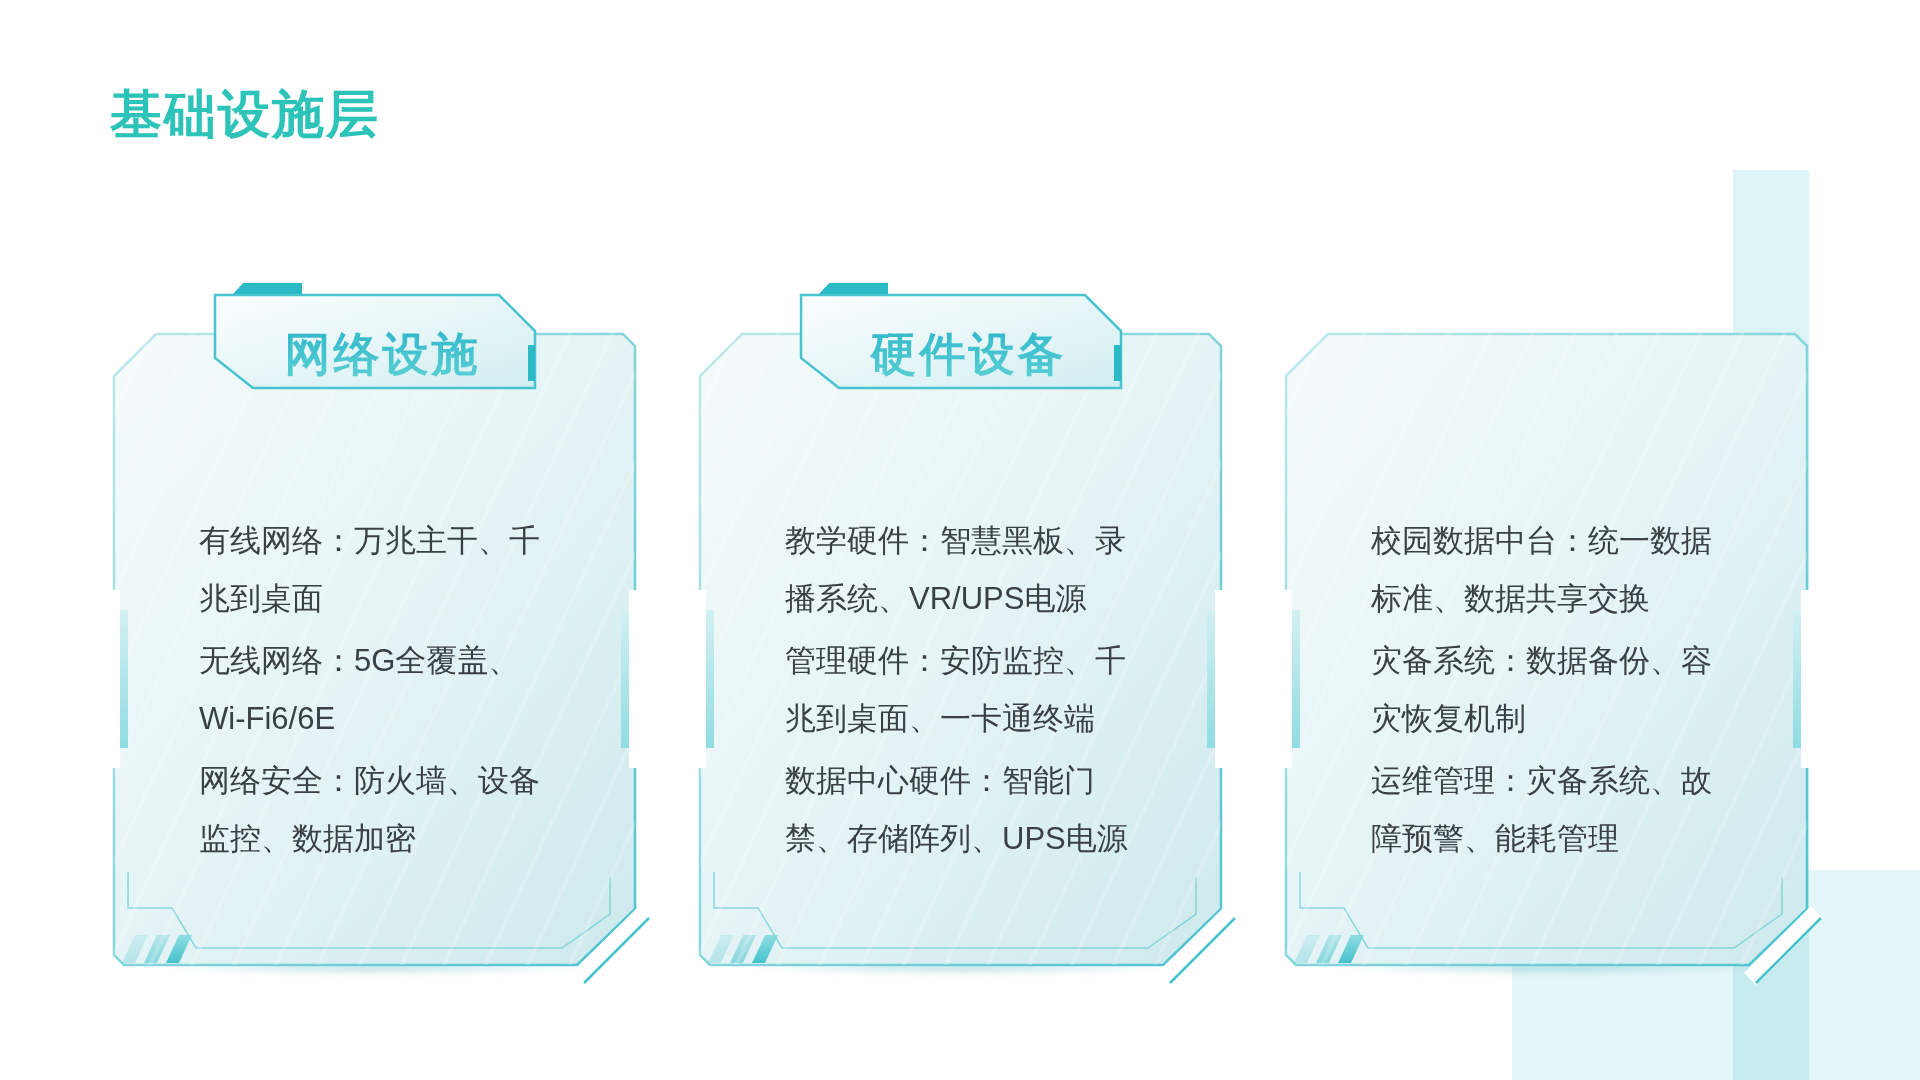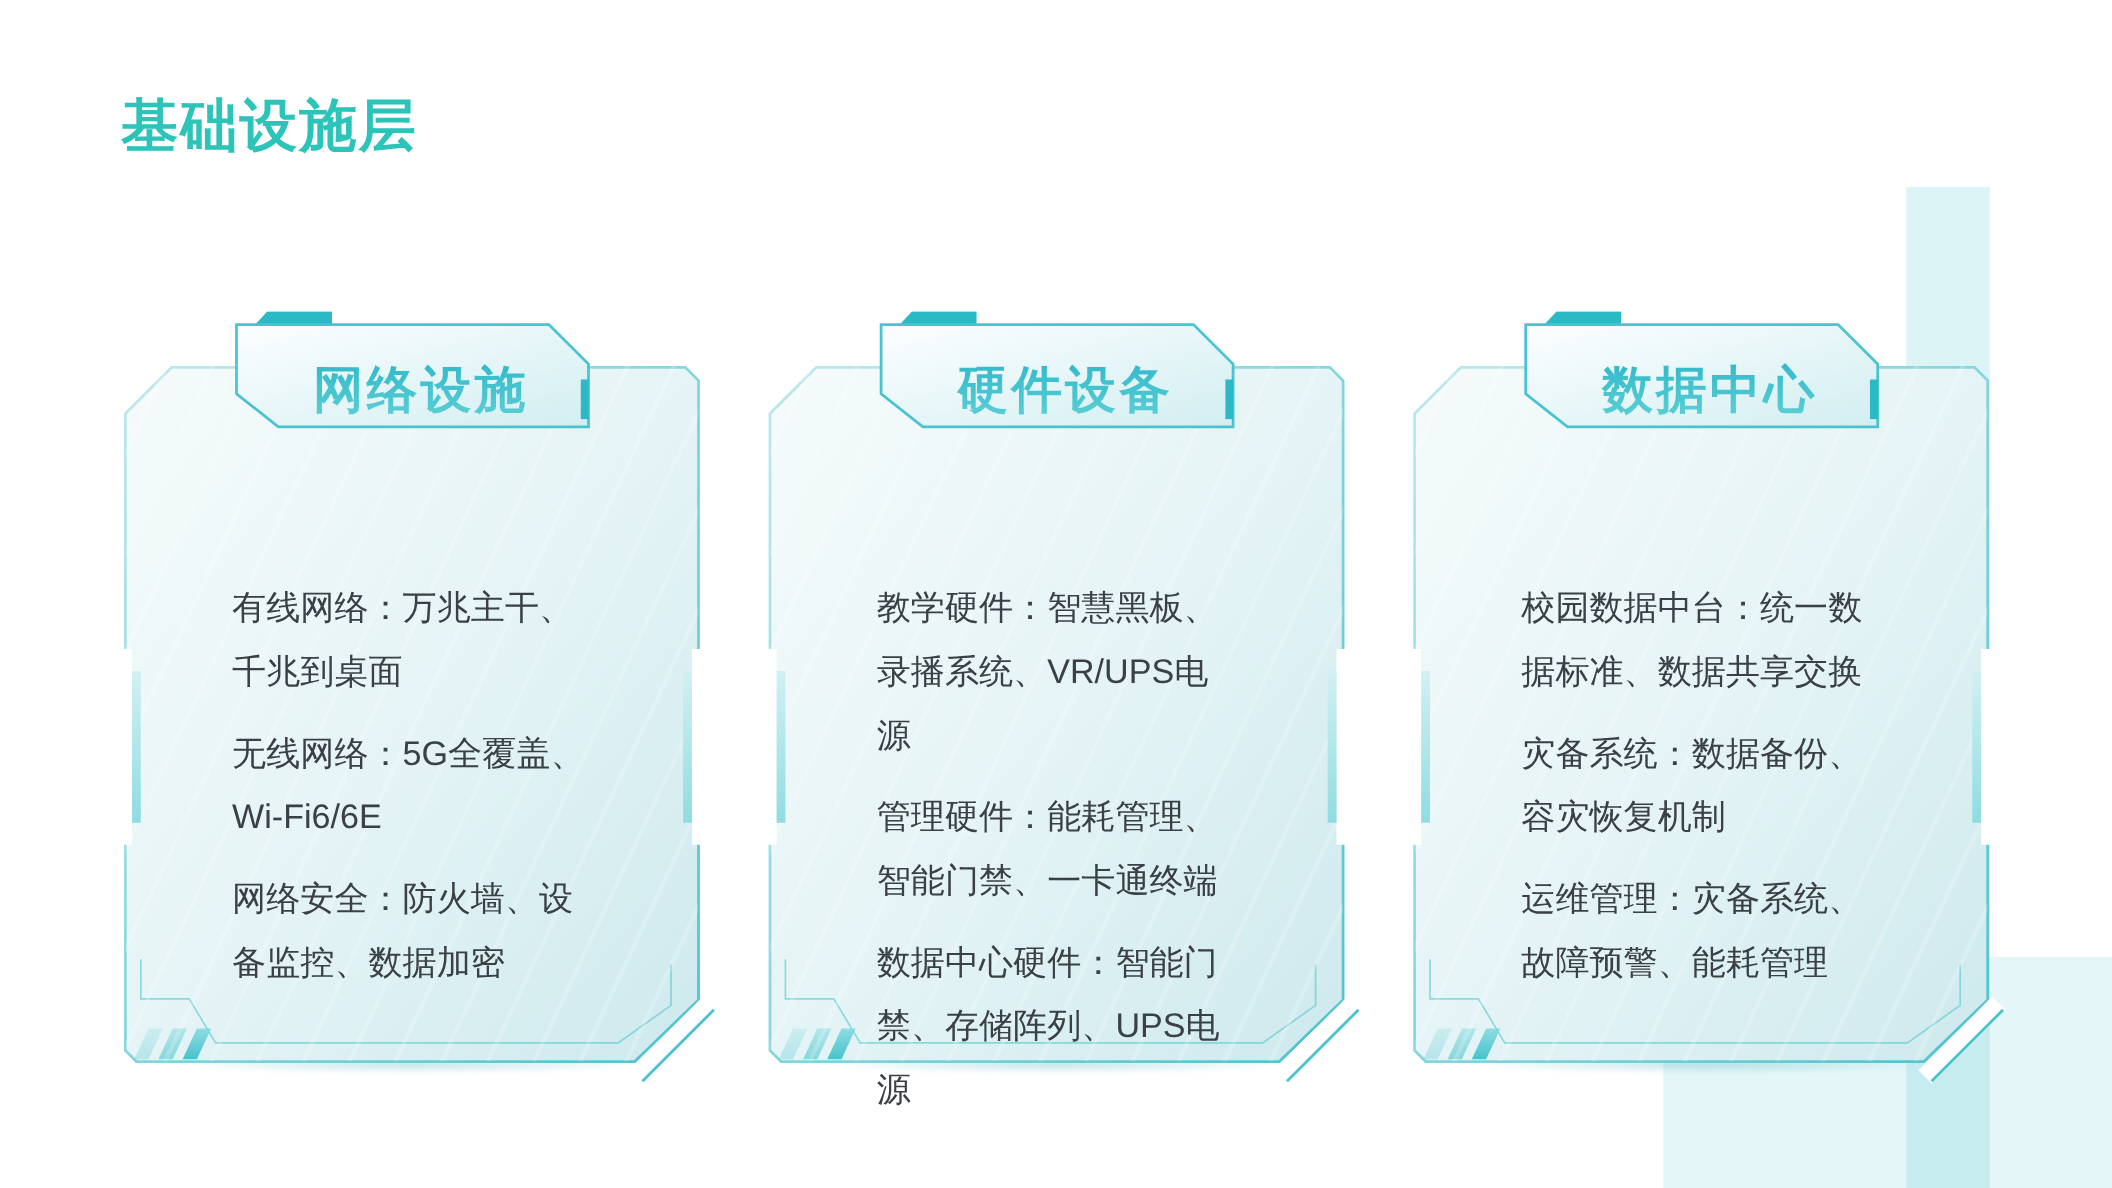--- a/index.html
+++ b/index.html
@@ -53,21 +53,21 @@
   .notch.nl{left:-4px;}
   .notch.nr{right:-4px;}
   .notch-bar{position:absolute;top:278px;width:8px;height:138px;background:linear-gradient(180deg,#d2f0f2,#8fdce2);}
   .notch-bar.nl{left:8px;}
   .notch-bar.nr{right:8px;}
   
   .card-body{
     position:absolute;left:83px;top:176px;width:358px;
     font-size:31px;line-height:58px;color:#3a4045;
   }
-  .card-body p{margin:16px;}
+  .card-body p{margin:4px;}
 </style>
 </head>
 <body>
 
 <svg width="0" height="0" style="position:absolute" aria-hidden="true">
   <defs>
     <linearGradient id="cardFill" x1="0" y1="0" x2="1" y2="1">
       <stop offset="0" stop-color="#f6fbfb"></stop>
       <stop offset="0.55" stop-color="#e3f3f5"></stop>
       <stop offset="1" stop-color="#cde9ed"></stop>
@@ -150,21 +150,21 @@
       <div class="tab"></div>
       <svg class="badge-svg" width="324" height="97" viewBox="0 0 324 97">
         <path d="M2 2 L286 2 L322 38 L322 95 L40 95 L2 65 Z" fill="url(#badgeFill)" stroke="#49c3cf" stroke-width="2.5"></path>
         <rect x="315" y="52" width="7" height="36" fill="#2cb9c6"></rect>
       </svg>
       <div class="badge-label">硬件设备</div>
     </div>
 
     <div class="card-body">
       <p>教学硬件：智慧黑板、录播系统、VR/UPS电源</p>
-      <p>管理硬件：能耗管理、智能门禁、一卡通终端</p>
+      <p>管理硬件：安防监控、千兆到桌面、一卡通终端</p>
       <p>数据中心硬件：智能门禁、存储阵列、UPS电源</p>
     </div>
   </div>
 
   <div class="card c3">
     <div class="card-shadow"></div>
     <svg class="frame" width="525" height="635" viewBox="0 0 525 635">
       <path d="M44 2 L511 2 L523 14 L523 577 L465 633 L12 633 L2 623 L2 44 Z" fill="url(#cardFill)" stroke="url(#cardStroke)" stroke-width="2.5"></path>
       <path d="M16 540 L16 576 L60 576 L84 616 L450 616 L498 582 L498 545" fill="none" stroke="#5bc9d3" stroke-opacity=".65" stroke-width="1.5"></path>
       <path d="M10 631 L23 603 L36 603 L23 631 Z" fill="url(#stripeGrad)" fill-opacity=".25"></path>
@@ -173,28 +173,20 @@
       <path d="M460 641 L527 574 L539 586 L472 653 Z" fill="#ffffff"></path>
       <path d="M472 651 L537 586" stroke="#47c2ce" stroke-width="2.5"></path>
     </svg>
     <div class="sheen"></div>
 
     <div class="notch nl"></div>
     <div class="notch-bar nl"></div>
     <div class="notch nr"></div>
     <div class="notch-bar nr"></div>
 
-    <div class="badge">
-      <div class="tab"></div>
-      <svg class="badge-svg" width="324" height="97" viewBox="0 0 324 97">
-        <path d="M2 2 L286 2 L322 38 L322 95 L40 95 L2 65 Z" fill="url(#badgeFill)" stroke="#49c3cf" stroke-width="2.5"></path>
-        <rect x="315" y="52" width="7" height="36" fill="#2cb9c6"></rect>
-      </svg>
-      <div class="badge-label">数据中心</div>
-    </div>
 
     <div class="card-body">
       <p>校园数据中台：统一数据标准、数据共享交换</p>
       <p>灾备系统：数据备份、容灾恢复机制</p>
       <p>运维管理：灾备系统、故障预警、能耗管理</p>
     </div>
   </div>
 
 </div>
 

